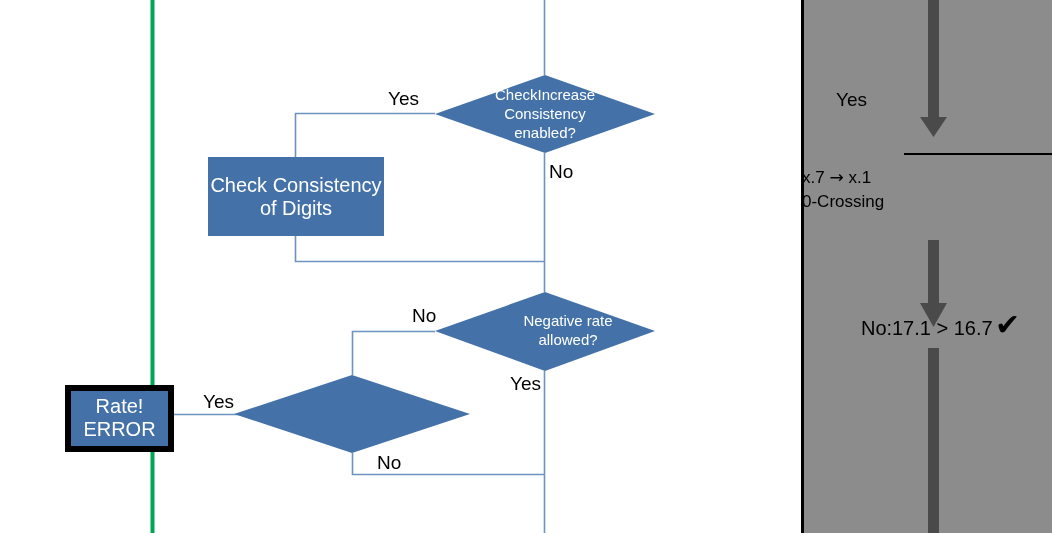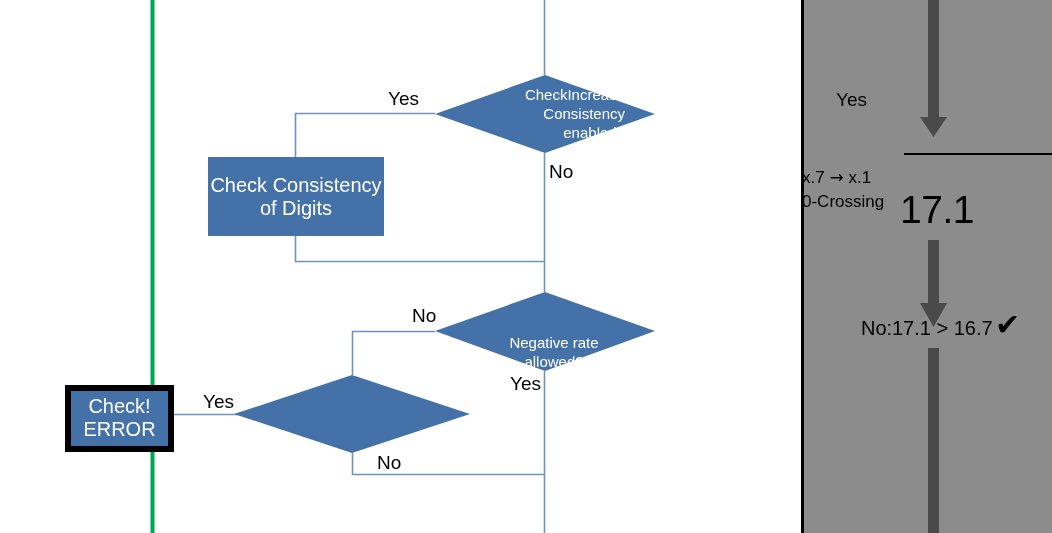--- a/index.html
+++ b/index.html
@@ -119,32 +119,32 @@
     </g>
 
     <g fill="#4a4a4a">
       <rect x="928" y="240" width="11" height="68"></rect>
       <polygon points="920,303 947,303 933.5,327"></polygon>
     </g>
 
     <rect x="928" y="348" width="11" height="185" fill="#4a4a4a"></rect>
   </svg>
 
-  <div class="node-label" style="left:465px; top:85px; width:160px;text-align:right;">CheckIncrease
+  <div class="node-label" style="left:465px; top:85px; width:160px;">CheckIncrease
 Consistency
 enabled?</div>
 
-  <div class="node-label" style="left:474px; top:311px; width:160px;margin-top:22px;">Negative rate
+  <div class="node-label" style="left:488px; top:311px; width:160px;">Negative rate
 allowed?</div>
 
 
   <div class="box-label" style="left:210px; top:174px; width:172px;">Check Consistency
 of Digits</div>
 
-  <div class="box-label" style="left:70px; top:395px; width:99px;">Check!
+  <div class="box-label" style="left:70px; top:395px; width:99px;">Rate!
 ERROR</div>
 
   <div class="edge-label" style="left:388px; top:88px;">Yes</div>
 
   <div class="edge-label" style="left:549px; top:161px;">No</div>
 
   <div class="edge-label" style="left:412px; top:305px;">No</div>
 
   <div class="edge-label" style="left:510px; top:373px;">Yes</div>
 
@@ -159,21 +159,20 @@
     <span class="arrow-glyph">→</span>
     <span>x.1</span>
   </div>
 
   <div class="panel-text p-small" style="left:802px; top:192px;">0-Crossing</div>
 
   <div class="panel-text p-big p-strike" style="left:900px; top:153px;">
     <span class="strike-bar"></span>
   </div>
 
-  <div class="panel-text p-big" style="left:900px; top:188px;">17.1</div>
 
   <div class="panel-text p-row" style="left:837px; top:317px;margin-left:24px;">No:</div>
 
   <div class="panel-text p-row" style="left:892px; top:317px;text-align:right;">17.1 &gt; 16.7</div>
 
   <div class="check-mark" style="left:995px; top:310px;">✔</div>
 
 </div>
 
 </body></html>

